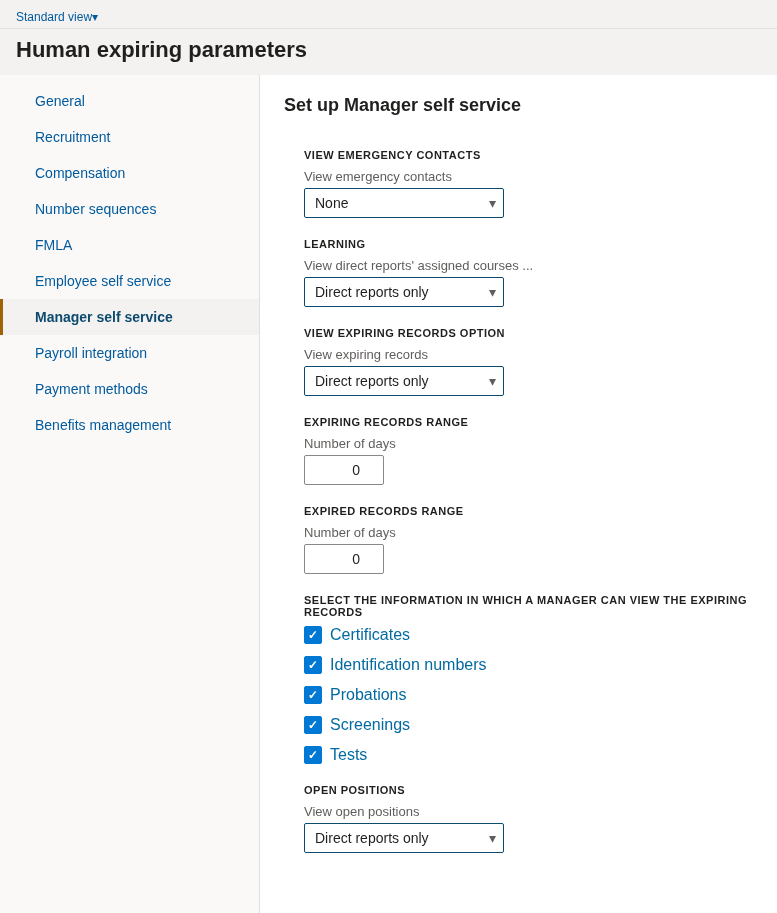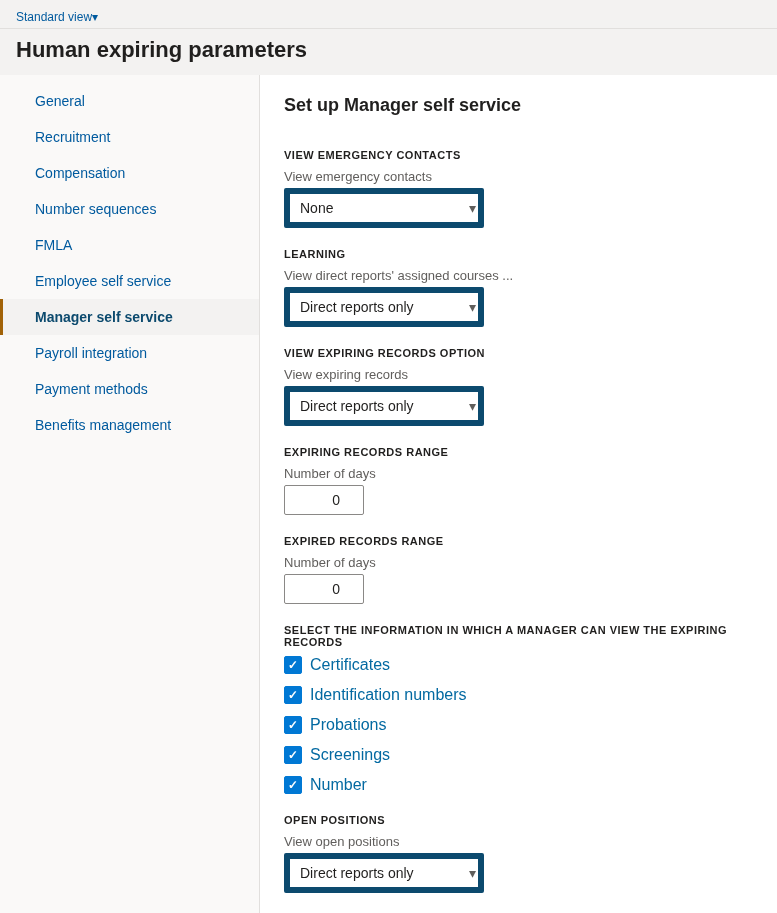--- a/index.html
+++ b/index.html
@@ -72,20 +72,21 @@
 
     .section-title {
       font-size: 18px;
       font-weight: 600;
       color: #201f1e;
       margin-bottom: 33px;
     }
 
     .field-group {
       margin-bottom: 20px;
+      margin-left: 20px;
     }
 
     .field-label-upper {
       font-size: 11px;
       font-weight: 700;
       text-transform: uppercase;
       color: #201f1e;
       letter-spacing: 0.5px;
       margin-bottom: 8px;
     }
@@ -97,21 +98,21 @@
     }
 
     .select-wrapper {
       position: relative;
       display: inline-block;
     }
 
     .select-control {
       appearance: none;
       background: #ffffff;
-      border: 6px solid #0c4a6e;
+      border: 1px solid #0c4a6e;
       border-radius: 2px;
       padding: 6px 32px 6px 10px;
       font-size: 14px;
       color: #201f1e;
       cursor: pointer;
       min-width: 200px;
     }
 
     .select-chevron {
       position: absolute;
@@ -300,21 +301,21 @@
           <div class="checkbox-box">
             <span class="checkmark">✓</span>
           </div>
           <span class="checkbox-label">Screenings</span>
         </label>
 
         <label class="checkbox-item">
           <div class="checkbox-box">
             <span class="checkmark">✓</span>
           </div>
-          <span class="checkbox-label">Number</span>
+          <span class="checkbox-label">Tests</span>
         </label>
 
       </div>
     </div>
 
     <div class="field-group">
       <div class="field-label-upper">OPEN POSITIONS</div>
       <div class="field-label">View open positions</div>
       <div class="select-wrapper">
         <select class="select-control">

